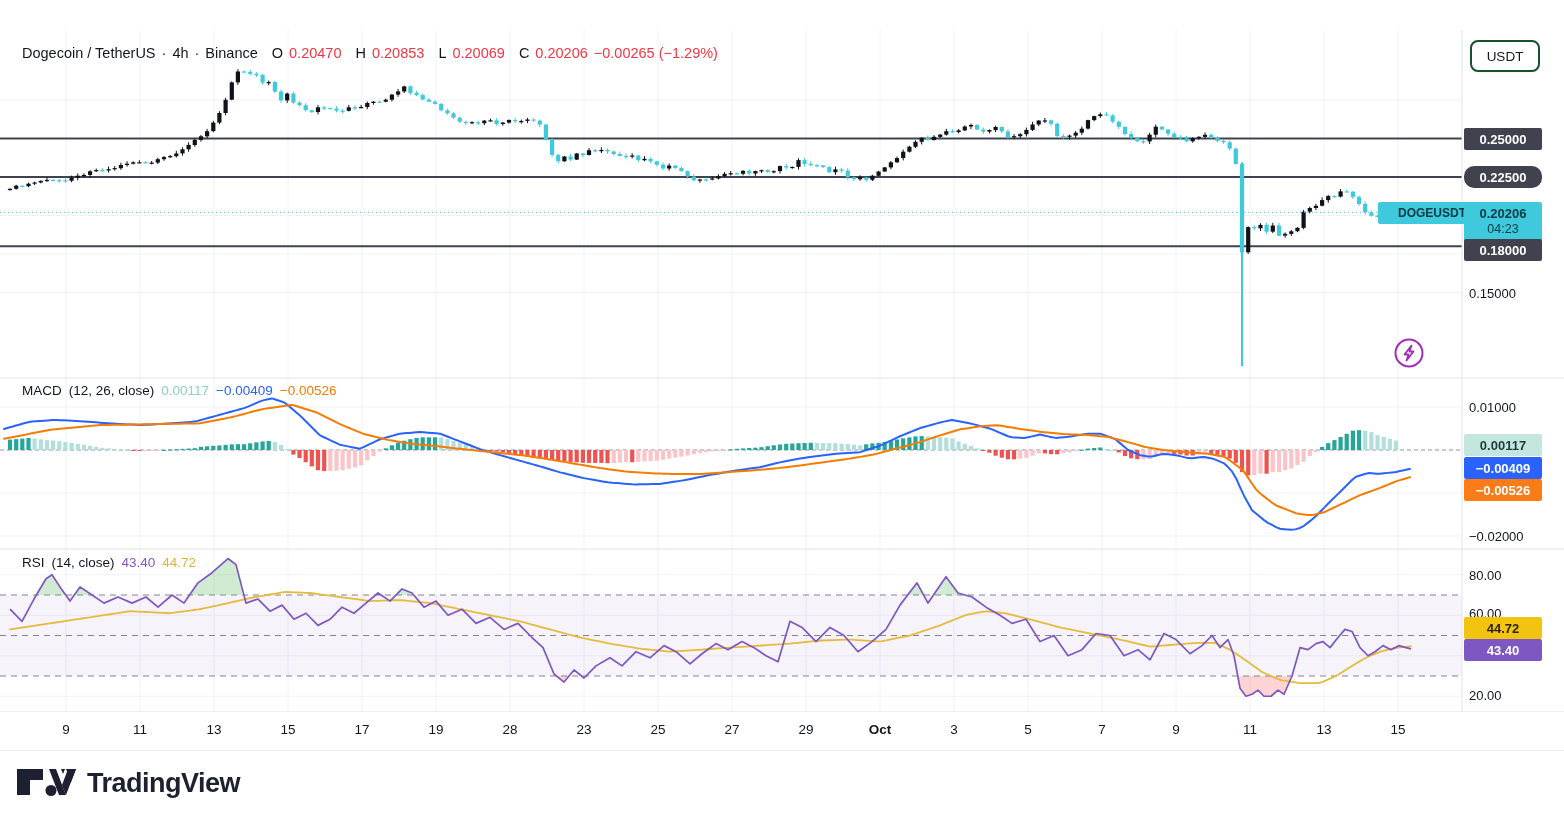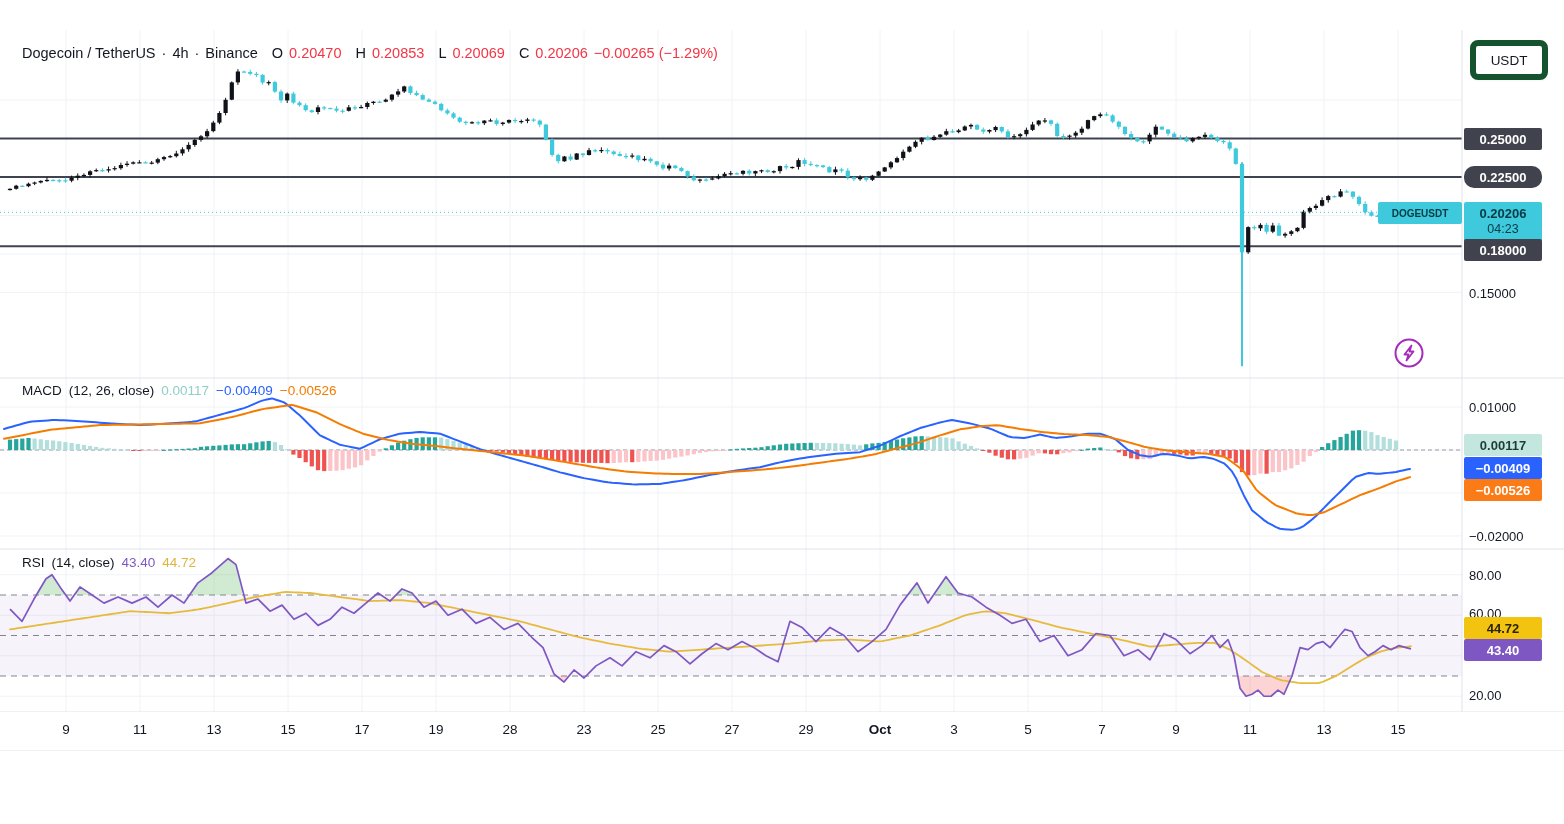--- a/index.html
+++ b/index.html
@@ -6,34 +6,34 @@
   body{width:1564px;height:824px;position:relative;overflow:hidden;
        font-family:"Liberation Sans","DejaVu Sans",sans-serif;color:#131722;}
   #stage{position:absolute;inset:0;}
   #chart-canvas{position:absolute;left:0;top:0;}
   .abs{position:absolute;}
   .attribution{left:22px;top:10px;font-size:15px;font-weight:500;color:#1e222d;}
   .legend{left:22px;top:45px;font-size:14.5px;display:flex;gap:6px;align-items:baseline;white-space:nowrap;}
   .legend .t{color:#131722;}
   .legend .lbl{color:#131722;margin-left:8px;}
   .legend .red{color:#f23645;}
-  .chip{left:1470px;top:40px;width:66px;height:28px;border:6px solid #14532d;border-radius:8px;
+  .chip{left:1470px;top:40px;width:66px;height:28px;border:2px solid #14532d;border-radius:8px;
         background:#fff;display:flex;align-items:center;justify-content:center;
         font-size:13.5px;font-weight:500;color:#131722;box-shadow:0 1px 2px rgba(0,0,0,.04);}
   .axis-label{position:absolute;left:1464px;width:78px;height:22px;display:flex;align-items:center;
         justify-content:center;font-size:13px;border-radius:2px;box-sizing:border-box;}
   .axis-label.plain{background:transparent;color:#131722;justify-content:flex-start;padding-left:5px;width:90px;}
   .axis-label.dark{background:#40434d;color:#ffffff;font-weight:600;}
   .axis-label.teal{background:#c3e7de;color:#1e3c38;font-weight:600;}
   .axis-label.blue{background:#2962ff;color:#ffffff;font-weight:600;}
   .axis-label.orange{background:#fb7b17;color:#ffffff;font-weight:600;}
   .axis-label.yellow{background:#f2c40f;color:#2b2406;font-weight:600;}
   .axis-label.purple{background:#7e57c2;color:#ffffff;font-weight:600;}
   .sym-tag{position:absolute;left:1378px;width:84px;height:22px;background:#3ec9dc;color:#073a43;
-        font-size:10px;font-weight:600;display:flex;align-items:center;justify-content:center;border-radius:2px;}
+        font-size:12px;font-weight:600;display:flex;align-items:center;justify-content:center;border-radius:2px;padding-left:12px;}
   .price-badge{position:absolute;left:1464px;width:78px;height:40px;background:#3ec9dc;color:#073a43;
         border-radius:2px;display:flex;flex-direction:column;align-items:center;justify-content:center;line-height:1.25;}
   .price-badge .p{font-size:13px;font-weight:700;}
   .price-badge .cd{font-size:12.5px;font-weight:500;}
   .ind-legend{font-size:13.5px;display:flex;gap:7px;align-items:baseline;white-space:nowrap;}
   .ind-legend .t{color:#131722;}
   .v-teal{color:#8ed0c6;} .v-blue{color:#2962ff;} .v-orange{color:#f57c00;}
   .v-purple{color:#7e57c2;} .v-yellow{color:#dfb43a;}
   #time-axis{position:absolute;left:0;top:712px;width:1564px;height:38px;background:#fff;}
   #time-axis span{position:absolute;top:10px;width:60px;margin-left:-30px;text-align:center;
@@ -871,14 +871,24 @@
       <span style="left: 1250px;">11</span>
       <span style="left: 1324px;">13</span>
       <span style="left: 1398px;">15</span>
     </div>
 
   <svg class="abs" style="left:1393px;top:337px;" width="32" height="32" viewBox="0 0 32 32">
     <circle cx="16" cy="16" r="13.5" fill="none" stroke="#a22dbb" stroke-width="2"></circle>
     <path d="M18.5 8.5 L11.5 17.5 L15.5 17.5 L13.5 23.5 L20.5 14.5 L16.5 14.5 Z" fill="none" stroke="#a22dbb" stroke-width="1.8" stroke-linejoin="round"></path>
   </svg>
 
+  <div class="footer">
+    <svg width="62" height="36" viewBox="0 0 62 36">
+      <path d="M2 4 h26 v11 h-13 v15 h-13 z" fill="#1c2030"></path>
+      <circle cx="36" cy="25.5" r="5.5" fill="#1c2030"></circle>
+      <path d="M40 4 h11 l5 13 5-13 h-11 l-2 5 -2-5 z" fill="#1c2030" transform="translate(0,0) scale(1,1)"></path>
+      <path d="M41 4 l10 26 h-7 l-10-26 z" fill="#1c2030"></path>
+      <path d="M61 4 l-10 26 -4-10 6-16 z" fill="#1c2030"></path>
+    </svg>
+    <span class="tv-wordmark">TradingView</span>
+  </div>
 
 </div>
 
 </body></html>

